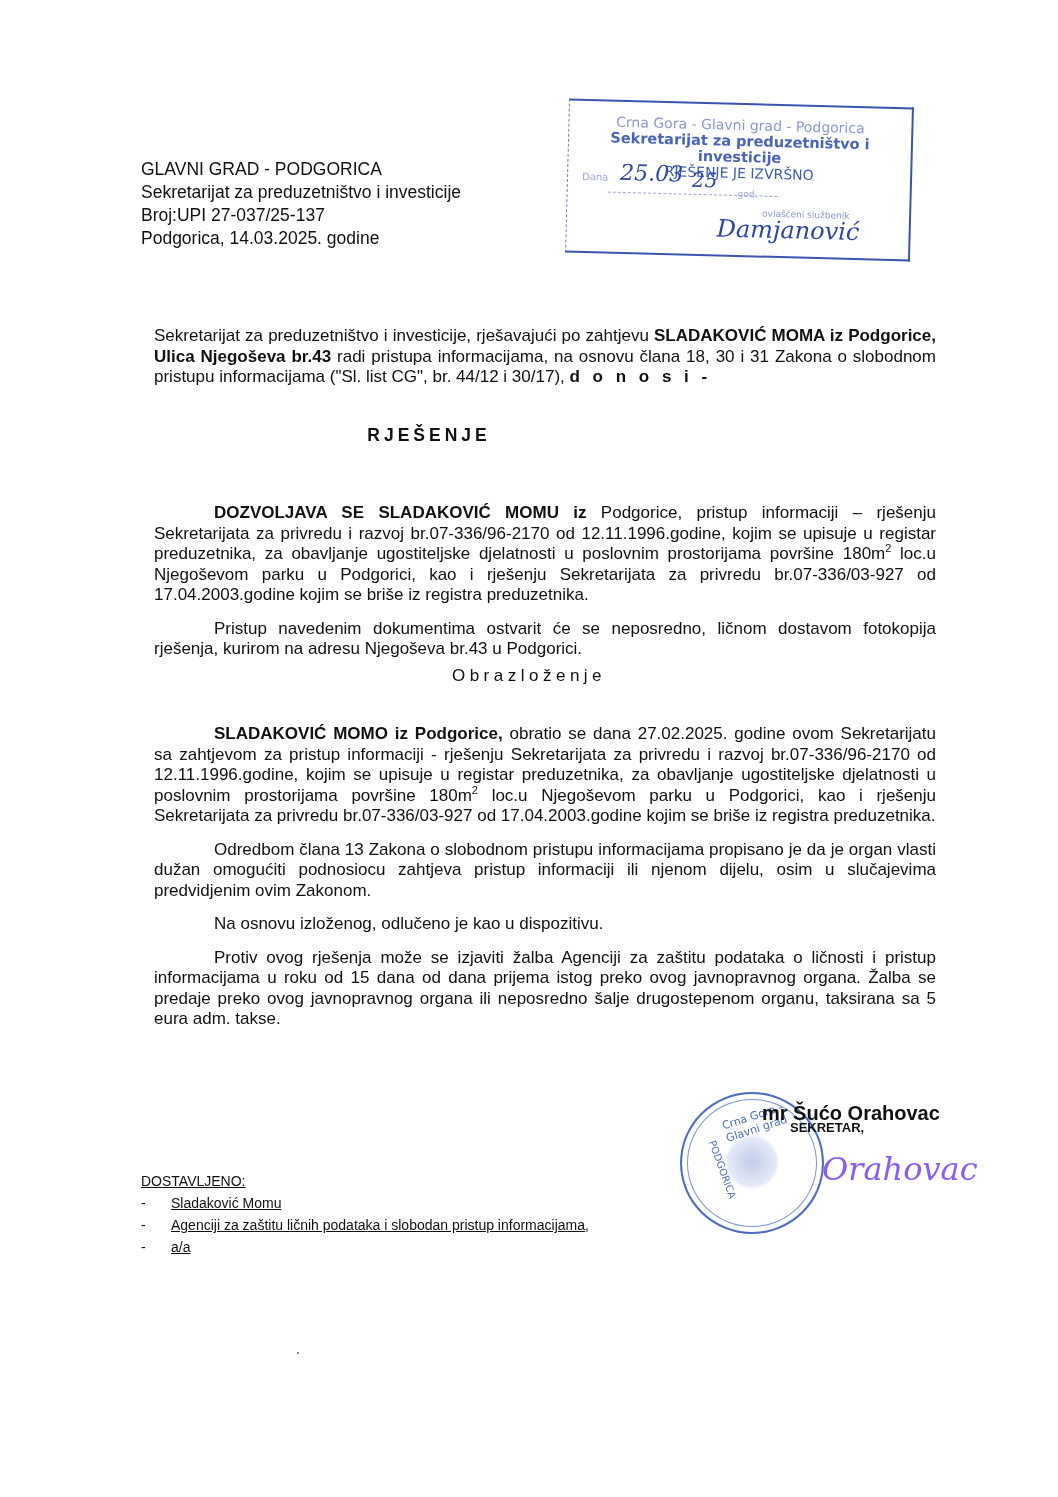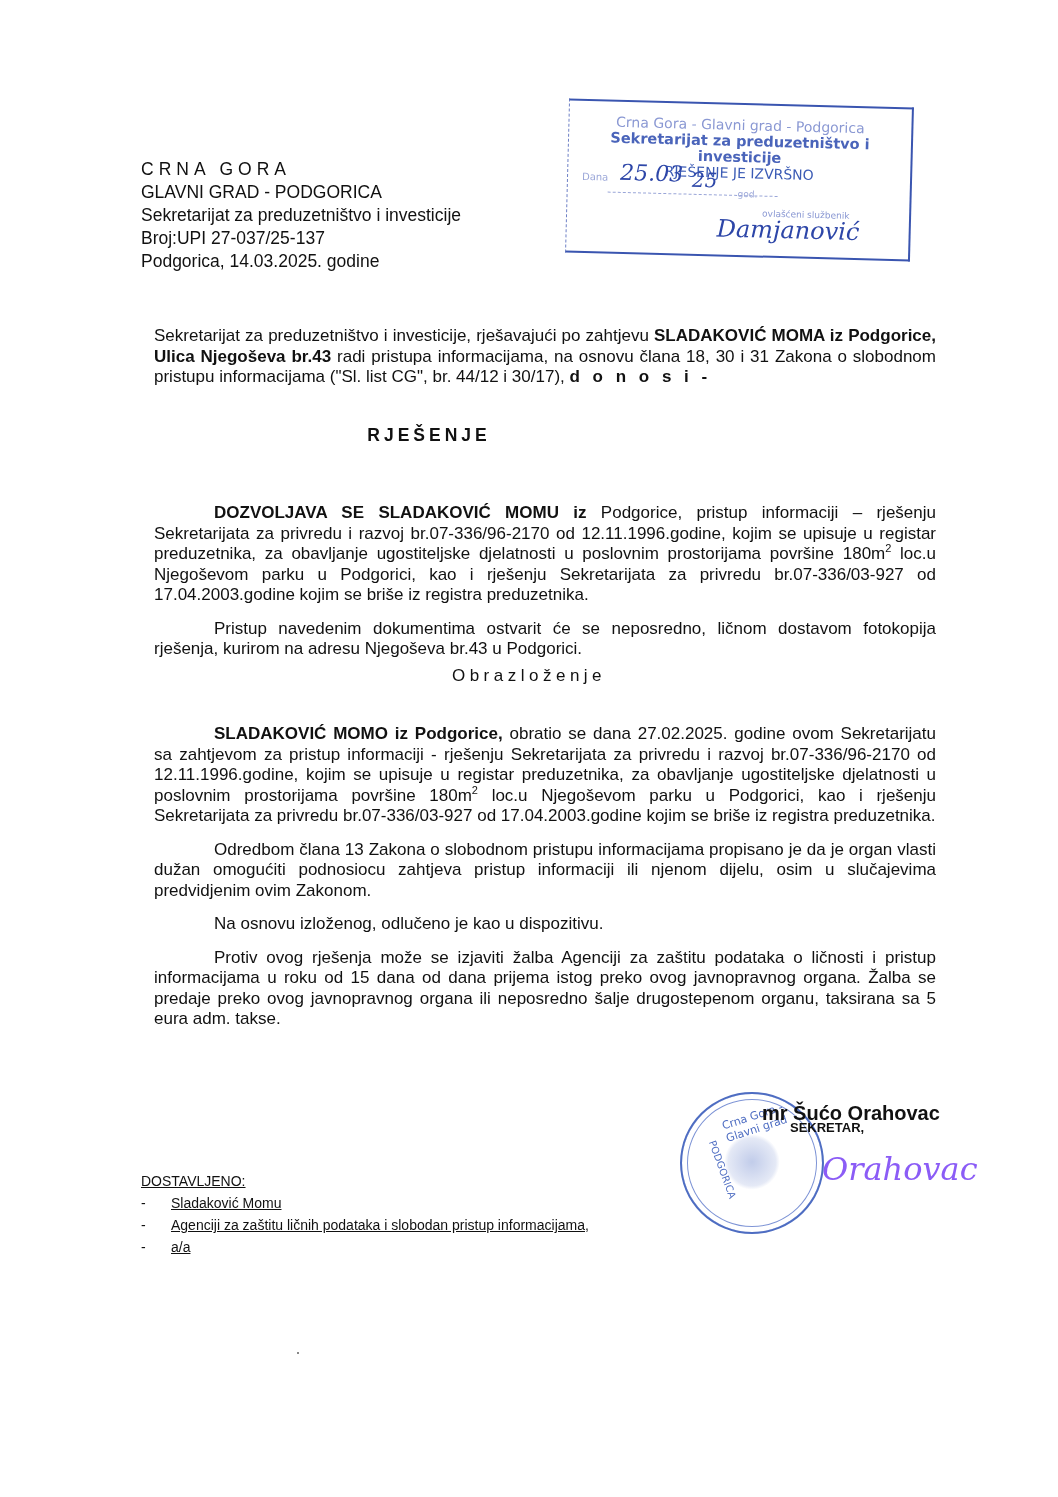--- a/index.html
+++ b/index.html
@@ -47,21 +47,20 @@
   .delivered { left: 141px; top: 1170px; font-size: 14px; line-height: 22px; text-decoration: underline; }
   .delivered ul { list-style: none; margin: 0; padding: 0; }
   .delivered li { position: relative; padding-left: 30px; }
   .delivered li .dash { position: absolute; left: 0; }
   .dot-mark { left: 297px; top: 1352px; width: 2px; height: 2px; background: #888; }
 </style>
 </head>
 <body>
 
 <div class="abs hdr">
-  <div class="spaced">CRNA GORA</div>
   <div>GLAVNI GRAD - PODGORICA</div>
   <div>Sekretarijat za preduzetništvo i investicije</div>
   <div>Broj:UPI 27-037/25-137</div>
   <div>Podgorica, 14.03.2025. godine</div>
 </div>
 
 <div class="abs stamp">
   <div class="l1">Crna Gora - Glavni grad - Podgorica</div>
   <div class="l2">Sekretarijat za preduzetništvo i investicije</div>
   <div class="l3">RJEŠENJE JE IZVRŠNO</div>

